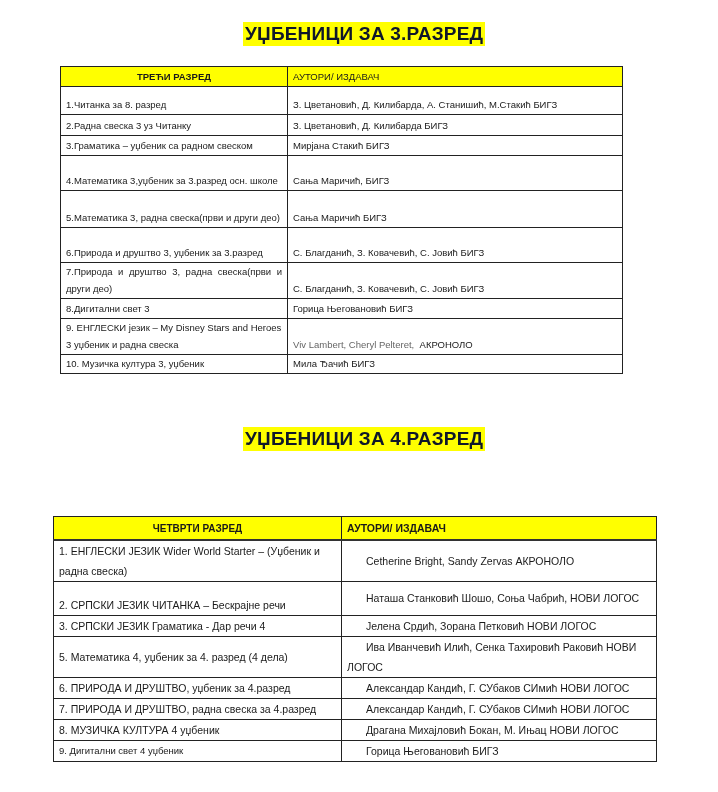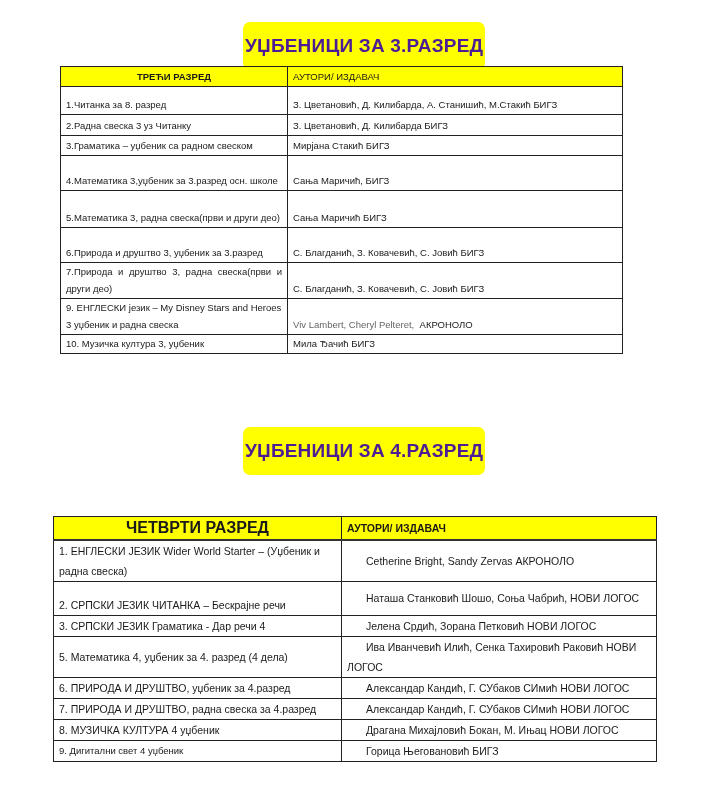--- a/index.html
+++ b/index.html
@@ -1,37 +1,37 @@
 <!DOCTYPE html>
 <html><head>
 <meta charset="utf-8">
 <style>
   html, body { margin: 0; padding: 0; background: #ffffff; }
   body { width: 718px; height: 792px; position: relative; overflow: hidden;
          font-family: "Liberation Sans", "DejaVu Sans", sans-serif; color: #1a1a1a; }
   .heading {
     position: absolute; background: #ffff00; font-weight: bold;
     font-family: "Liberation Sans", sans-serif; font-size: 19px; letter-spacing: 0.2px;
-    padding: 12px 2px; line-height: 24px; color: #4c1d95; border-radius: 7px;
+    padding: 0 2px; line-height: 24px; color: #0f172a;
   }
   #h1 { left: 243px; top: 22px; }
   #h2 { left: 243px; top: 427px; }
   table { position: absolute; border-collapse: collapse; table-layout: fixed; }
   td, th { border: 1px solid #222; padding: 0 5px; vertical-align: bottom; overflow: hidden; }
   #t1 { left: 60px; top: 66px; width: 562px; font-size: 9.5px; }
   #t1 col.c1 { width: 227px; } #t1 col.c2 { width: 335px; }
   #t1 th { background: #ffff00; height: 19px; font-weight: normal; vertical-align: middle; margin-left: 48px; }
   #t1 th.left { font-weight: bold; text-align: center; }
   #t1 th.right { text-align: left; }
   #t1 td { line-height: 17px; padding-bottom: 1px; }
   #t1 td.c1text { text-align: justify; text-align-last: left; }
   #t2 { left: 53px; top: 516px; width: 603px; font-size: 10.5px; }
   #t2 col.c1 { width: 288px; } #t2 col.c2 { width: 315px; }
   #t2 th { background: #ffff00; height: 22px; font-weight: bold; vertical-align: middle; border-bottom: 2px solid #333; }
-  #t2 th.left { text-align: center; font-size: 16px; margin-top: 28px; }
+  #t2 th.left { text-align: center; font-size: 10px; margin-top: 28px; }
   #t2 th.right { text-align: left; font-size: 10.5px; }
   #t2 td { line-height: 20px; padding-bottom: 0; vertical-align: middle; }
   #t2 td.c2text { padding-left: 24px; text-indent: 0; }
   #t2 td.c2text.wrap { padding-left: 5px; text-indent: 19px; }
   .light { color: #666; }
   .small { font-size: 9.5px; }
 </style>
 </head>
 <body>
 
@@ -69,20 +69,24 @@
       <td class="c1text">5.Математика 3, радна свеска(први и други део)</td>
       <td>Сања Маричић БИГЗ</td>
     </tr>
     <tr style="height:35px">
       <td class="c1text">6.Природа и друштво 3,  уџбеник за 3.разред</td>
       <td>С. Благданић, З. Ковачевић, С. Јовић БИГЗ</td>
     </tr>
     <tr style="height:35px">
       <td class="c1text">7.Природа и друштво 3,  радна свеска(први и други део)</td>
       <td>С. Благданић, З. Ковачевић, С. Јовић БИГЗ</td>
+    </tr>
+    <tr style="height:20px">
+      <td class="c1text">8.Дигитални свет 3</td>
+      <td>Горица Његовановић  БИГЗ</td>
     </tr>
     <tr style="height:35px">
       <td>9. ЕНГЛЕСКИ језик – My Disney Stars and Heroes 3  уџбеник  и радна свеска</td>
       <td><span class="light">Viv Lambert, Cheryl Pelteret,</span>&nbsp;&nbsp;<span>АКРОНОЛО</span></td>
     </tr>
     <tr style="height:19px">
       <td class="c1text">10. Музичка култура 3, уџбеник</td>
       <td>Мила Ђачић БИГЗ</td>
     </tr>
   </tbody>

